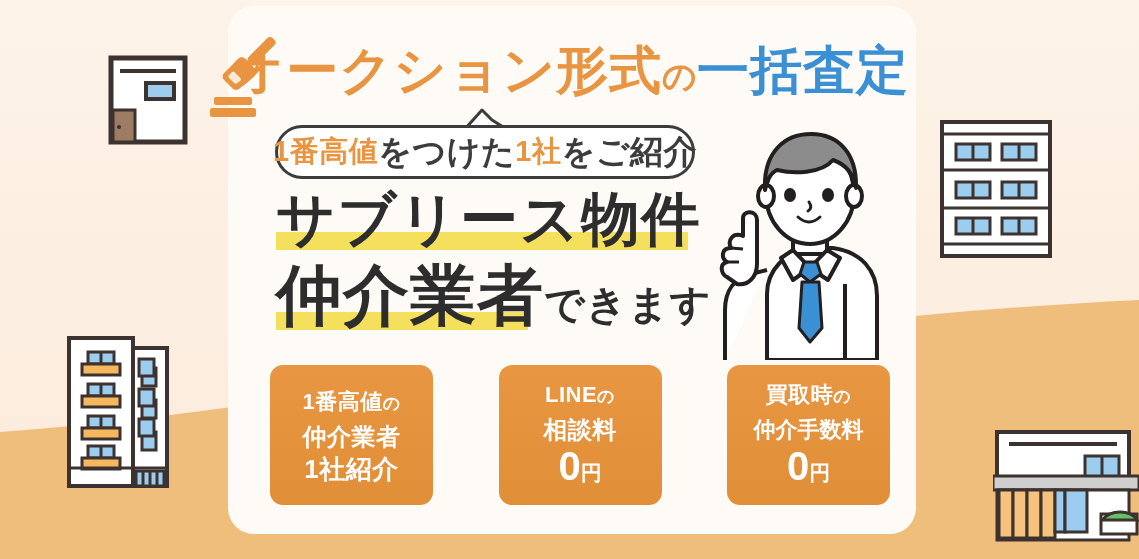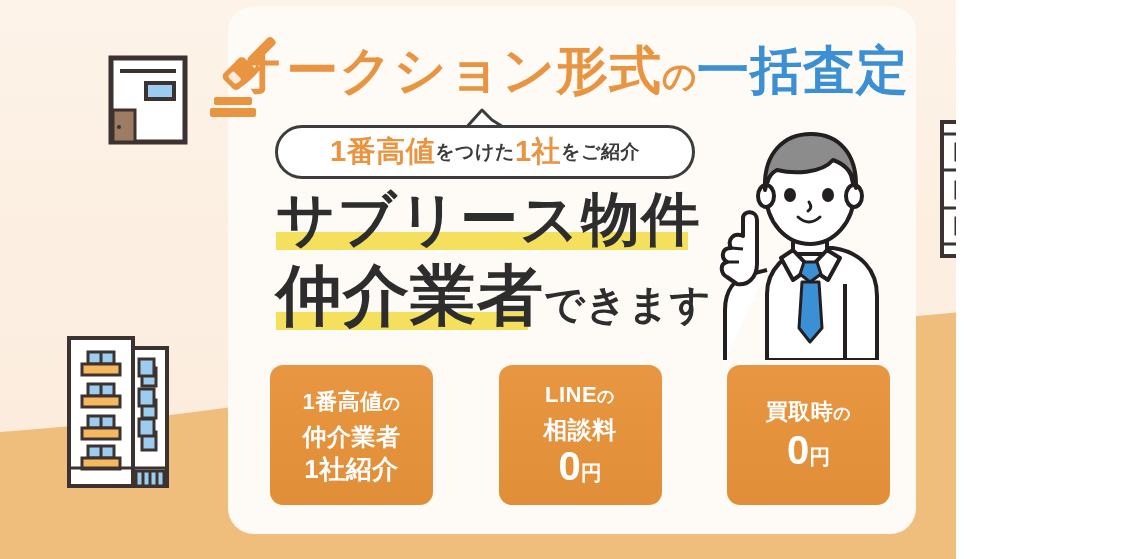--- a/index.html
+++ b/index.html
@@ -8,21 +8,21 @@
   }
   body {
     width: 1139px;
     height: 559px;
     overflow: hidden;
     font-family: "Liberation Sans", "DejaVu Sans", sans-serif;
   }
 
   .banner {
     position: relative;
-    width: 956px;
+    width: 1139px;
     height: 559px;
     background: linear-gradient(180deg, #FDF3E8 0%, #FBEADA 100%);
     overflow: hidden;
   }
 
   
   .ground {
     position: absolute;
     left: 0;
     top: 0;
@@ -106,21 +106,21 @@
     width: 48px;
     height: 24px;
   }
   .bub-accent {
     font-size: 29px;
     font-weight: 700;
     color: #E89440;
     letter-spacing: 0.5px;
   }
   .bub-dark {
-    font-size: 19px;
+    font-size: 33px;
     font-weight: 700;
     color: #3C3C3C;
     letter-spacing: 0.5px;
   }
 
   
   .slogan {
     position: absolute;
     left: 276px;
     top: 190px;
@@ -429,20 +429,21 @@
       <div class="fbox-row">
         <span class="fbox-zero">0</span>
           <span class="fbox-yen">円</span>
       </div>
     </div>
 
     <div class="fbox">
       <div class="fbox-l1">
         <span>買取時</span><span class="sm">の</span>
       </div>
+      <div class="fbox-l2 tight">仲介手数料</div>
       <div class="fbox-row">
         <span class="fbox-zero">0</span>
           <span class="fbox-yen">円</span>
       </div>
     </div>
 
   </div>
 
 </div>
 

